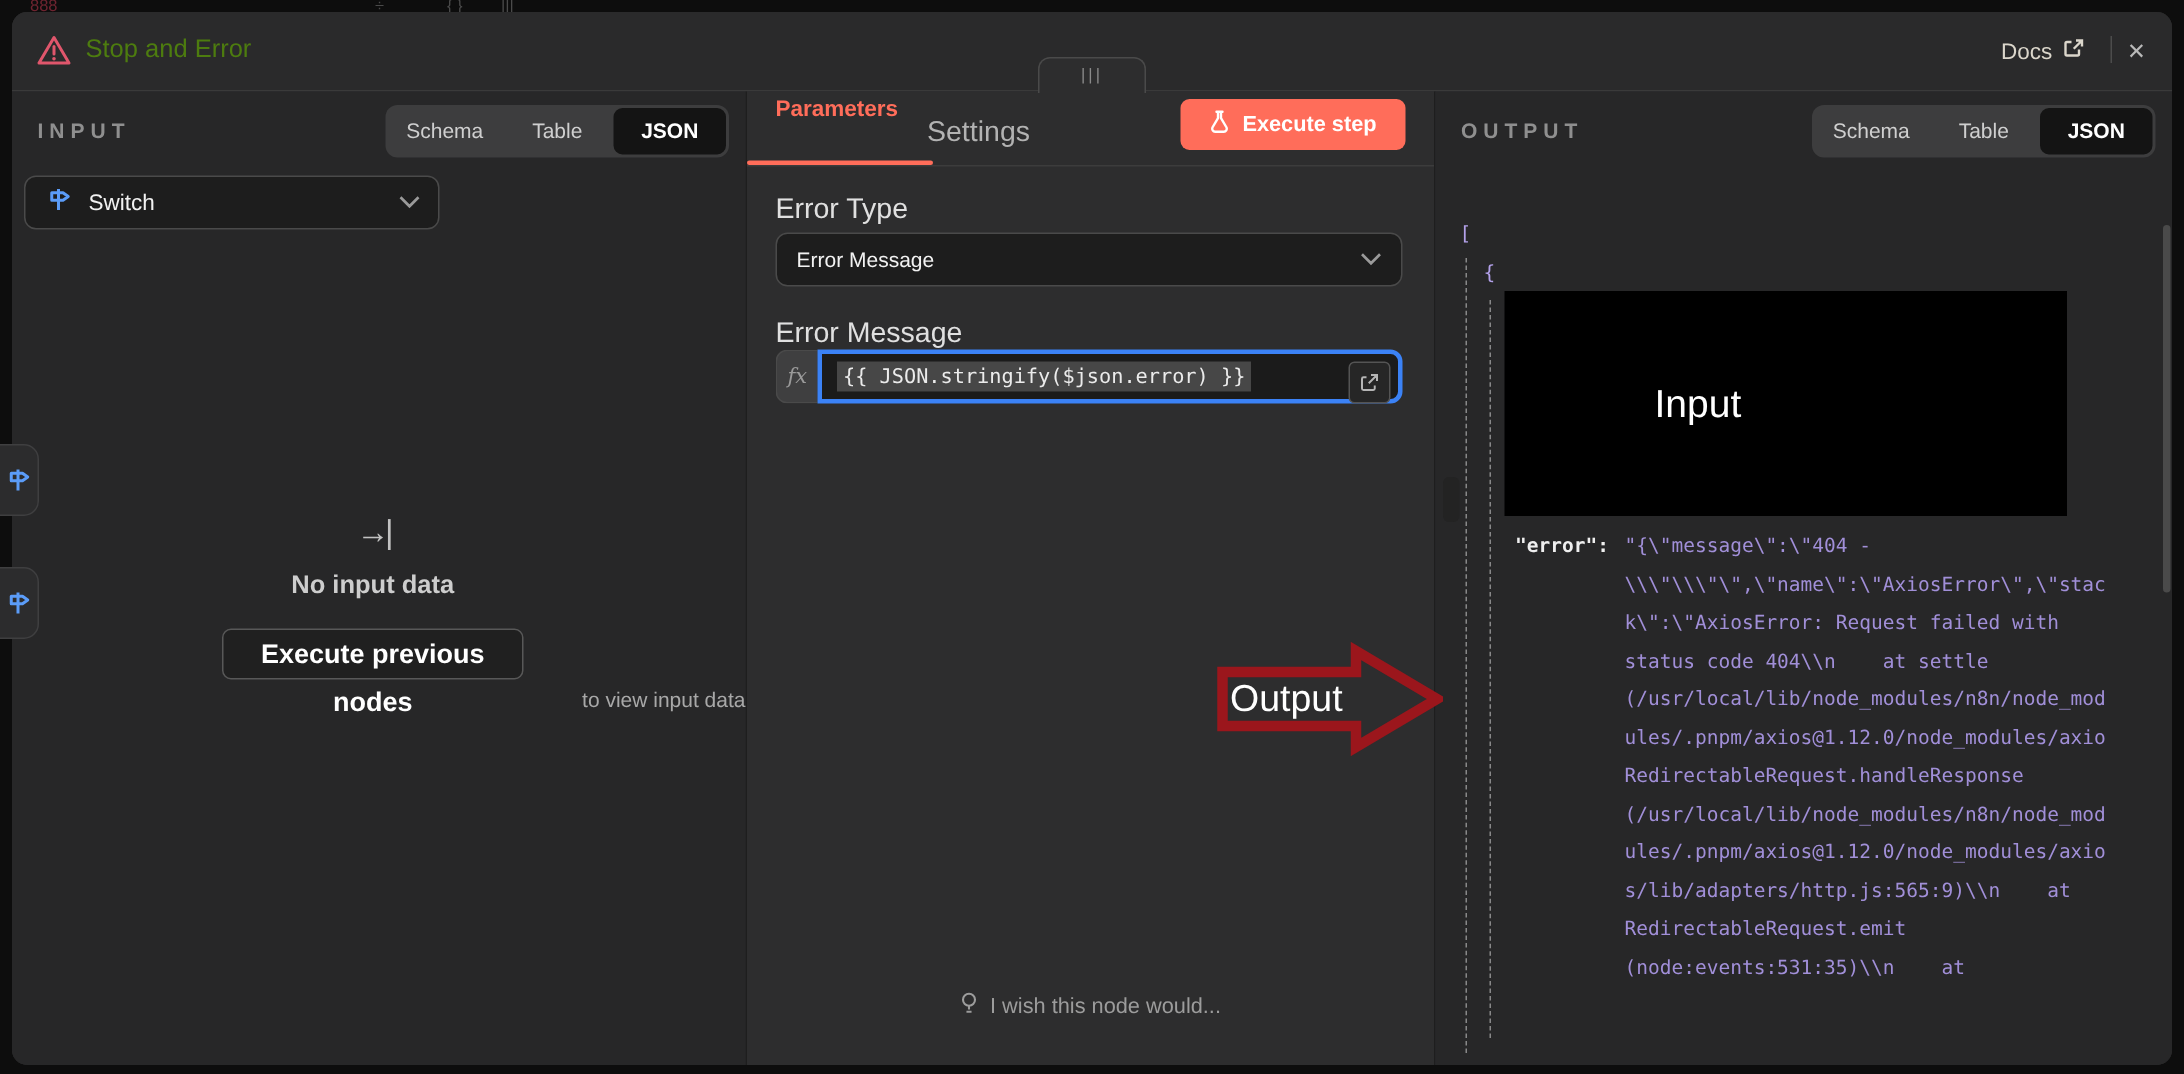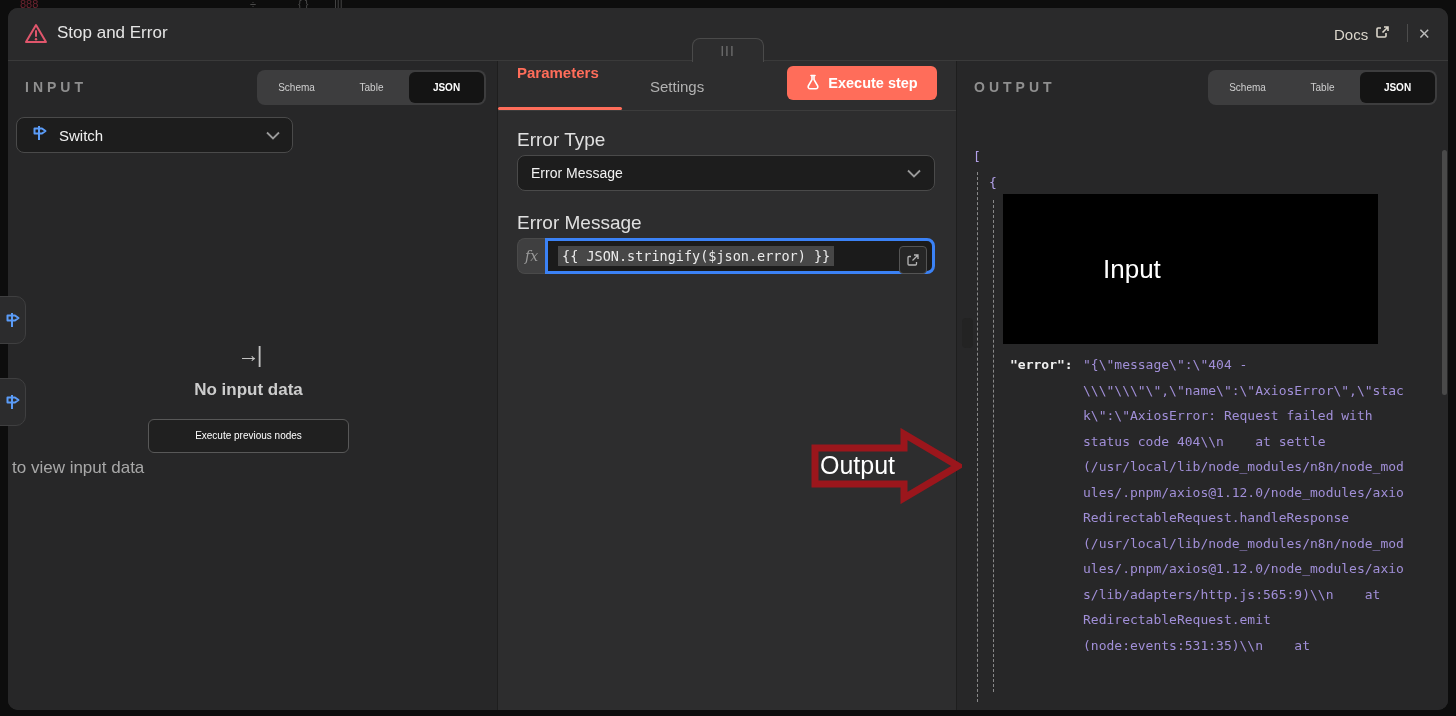--- a/index.html
+++ b/index.html
@@ -13,68 +13,68 @@
 
   
   #modal-bg{left:8px;top:8px;width:1440px;height:702px;background:#2d2d2e;border-radius:10px;}
   #header-bg{left:8px;top:8px;width:1440px;height:52px;background:#2a2a2b;border-radius:10px 10px 0 0;border-bottom:1px solid #3a3a3a;}
   #panel-input{left:8px;top:61px;width:489px;height:649px;background:#272728;border-radius:0 0 0 10px;}
   #panel-params{left:497px;top:61px;width:460px;height:649px;background:#2d2d2e;border-left:1px solid #1e1e1e;border-right:1px solid #1e1e1e;box-sizing:border-box;}
   #panel-output{left:957px;top:61px;width:491px;height:649px;background:#272728;border-radius:0 0 10px 0;overflow:hidden;}
 
   
   #warn-icon{left:24px;top:23px;}
-  #node-title{left:57px;top:23px;font-size:17px;color:#e5e5e5;font-weight:500;}
+  #node-title{left:57px;top:23px;font-size:17px;color:#4d7c0f;font-weight:500;}
   #docs-link{left:1334px;top:25px;font-size:15px;color:#dbd6cb;display:flex;align-items:center;gap:7px;cursor:pointer;}
   #header-divider{left:1407px;top:24px;width:1px;height:18px;background:#4c4c4c;}
   #close-btn{left:1414px;top:23px;font-size:15px;color:#b9b9b9;cursor:pointer;padding:2px 4px;}
 
   
   .section-title{font-size:14px;font-weight:600;letter-spacing:4px;color:#8f8f8f;}
   #input-title{left:25px;top:79px;}
   #output-title{left:974px;top:79px;}
 
   
   .seg{height:35px;width:229px;background:#3d3d3e;border-radius:8px;display:flex;align-items:center;padding:2px;box-sizing:border-box;}
-  .seg .seg-item{flex:1;text-align:center;font-size:10px;color:#cfcfcf;line-height:31px;cursor:pointer;}
+  .seg .seg-item{flex:1;text-align:center;font-size:14px;color:#cfcfcf;line-height:31px;cursor:pointer;}
   .seg .seg-item.active{background:#141414;border-radius:6px;color:#fff;font-weight:700;}
   #input-seg{left:257px;top:70px;}
   #output-seg{left:1208px;top:70px;}
 
   
   #switch-select{left:16px;top:117px;width:277px;height:36px;background:#1d1d1d;border:1px solid #4a4a4a;border-radius:8px;display:flex;align-items:center;box-sizing:border-box;cursor:pointer;}
   #switch-select .lbl{color:#f2f2f2;font-size:15px;font-weight:500;margin-left:10px;}
   #switch-select .chev{margin-left:auto;margin-right:12px;}
   #switch-select .node-ic{margin-left:14px;}
 
   
   #noinput-icon{left:0;top:342px;width:497px;text-align:center;font-size:22px;color:#c2c2c2;letter-spacing:-3px;}
   #noinput-heading{left:0;top:380px;width:497px;text-align:center;font-size:17px;font-weight:600;color:#cdcdcd;}
-  #exec-prev-btn{left:148px;top:419px;width:201px;height:34px;background:#202020;border:1px solid #585858;border-radius:6px;color:#fff;font-size:10px;font-weight:400;text-align:center;line-height:32px;box-sizing:border-box;cursor:pointer;}
-  #noinput-sub{left:12px;top:458px;width:497px;text-align:left;font-size:17px;color:#a8a8a8;}
+  #exec-prev-btn{left:148px;top:419px;width:201px;height:34px;background:#202020;border:1px solid #585858;border-radius:6px;color:#fff;font-size:18px;font-weight:700;text-align:center;line-height:32px;box-sizing:border-box;cursor:pointer;}
+  #noinput-sub{left:0;top:458px;width:497px;text-align:right;font-size:14px;color:#a8a8a8;}
 
   
   .edge-btn{left:-14px;width:40px;height:48px;background:#2c2c2d;border:1px solid #3f3f40;border-radius:10px;display:flex;align-items:center;cursor:pointer;box-sizing:border-box;}
   .edge-btn svg{margin-left:17px;}
   #edge-btn-1{top:296px;} #edge-btn-2{top:378px;}
 
   
   #drag-tab{left:692px;top:38px;width:70px;height:23px;background:#2d2d2e;border:1px solid #4a4a4a;border-bottom:none;border-radius:8px 8px 0 0;text-align:center;color:#8a8a8a;font-size:11px;line-height:23px;letter-spacing:2px;cursor:grab;}
   #tab-parameters{left:517px;top:64px;font-size:15px;font-weight:600;color:#ff6d5a;cursor:pointer;}
-  #tab-settings{left:650px;top:78px;font-size:15px;font-weight:500;color:#b2b2b2;cursor:pointer;}
+  #tab-settings{left:618px;top:78px;font-size:19px;font-weight:500;color:#b2b2b2;cursor:pointer;}
   #tab-underline{left:498px;top:107px;width:124px;height:3px;background:#ff6d5a;border-radius:2px;}
   #exec-step-btn{left:787px;top:66px;width:150px;height:34px;background:#ff6d5a;border-radius:6px;display:flex;align-items:center;justify-content:center;gap:8px;color:#fff;font-size:14.5px;font-weight:600;cursor:pointer;}
   #params-divider{left:498px;top:110px;width:458px;height:1px;background:#3c3c3c;}
   .field-label{font-size:19px;color:#e0e0e0;}
   #error-type-label{left:517px;top:129px;}
   #error-type-select{left:517px;top:155px;width:418px;height:36px;background:#1d1d1d;border:1px solid #4a4a4a;border-radius:8px;display:flex;align-items:center;box-sizing:border-box;cursor:pointer;}
   #error-type-select .val{color:#f2f2f2;font-size:14px;margin-left:13px;}
   #error-type-select .chev{margin-left:auto;margin-right:13px;}
   #error-msg-label{left:517px;top:212px;}
-  #expr-row{left:517px;top:238px;width:418px;height:25px;display:flex;}
+  #expr-row{left:517px;top:238px;width:418px;height:25px;display:flex;align-items:center;}
   #fx-box{width:28px;height:36px;background:#3f3f40;border:1px solid #4a4a4a;border-right:none;border-radius:8px 0 0 8px;color:#9a9a9a;font-size:14px;font-style:italic;font-family:"DejaVu Serif",serif;display:flex;align-items:center;justify-content:center;box-sizing:border-box;cursor:pointer;}
   #expr-input{flex:1;height:36px;background:#1b1b1b;border:3px solid #3b82f6;border-radius:0 8px 8px 0;display:flex;align-items:center;box-sizing:border-box;position:relative;cursor:text;}
   #expr-text{margin-left:10px;font-family:"DejaVu Sans Mono",monospace;font-size:13.5px;color:#ebebeb;background:#474747;padding:2px 4px;}
   #expr-expand{position:absolute;right:5px;top:5px;width:26px;height:26px;background:#262626;border:1px solid #545454;border-radius:4px;display:flex;align-items:center;justify-content:center;cursor:pointer;}
   #wish-row{left:497px;top:661px;width:460px;display:flex;align-items:center;justify-content:center;gap:8px;color:#9c9c9c;font-size:14.5px;font-weight:500;cursor:pointer;}
 
   
   .json-mono{font-family:"DejaVu Sans Mono",monospace;font-size:13px;}
   #json-bracket{left:973px;top:149px;color:#b3a1ea;}
   #json-brace{left:989px;top:175px;color:#b3a1ea;}
@@ -197,20 +197,30 @@
     <div id="expr-input">
       <span id="expr-text">{{ JSON.stringify($json.error) }}</span>
       <span id="expr-expand">
         <svg width="12" height="12" viewBox="0 0 12 12">
             <path d="M7 1 h4 v4 M11 1 L5.5 6.5 M4 2.5 H2 a1 1 0 0 0 -1 1 V10 a1 1 0 0 0 1 1 h6.5 a1 1 0 0 0 1-1 V8" fill="none" stroke="#b5b5b5" stroke-width="1.3"></path>
           </svg>
       </span>
     </div>
   </div>
 
+  <div class="abs" id="wish-row">
+    <span>
+      <svg width="12" height="16" viewBox="0 0 12 16">
+          <circle cx="6" cy="5.5" r="4" fill="none" stroke="#9c9c9c" stroke-width="1.4"></circle>
+          <line x1="6" y1="9.5" x2="6" y2="12" stroke="#9c9c9c" stroke-width="1.4"></line>
+          <line x1="4.3" y1="13.5" x2="7.7" y2="13.5" stroke="#9c9c9c" stroke-width="1.4"></line>
+        </svg>
+    </span>
+    <span>I wish this node would...</span>
+  </div>
 
   <div class="abs section-title" id="output-title">OUTPUT</div>
   <div class="abs seg" id="output-seg">
     <div class="seg-item">Schema</div>
     <div class="seg-item">Table</div>
     <div class="seg-item active">JSON</div>
   </div>
 
   <div class="abs" id="resize-pill"></div>
 

